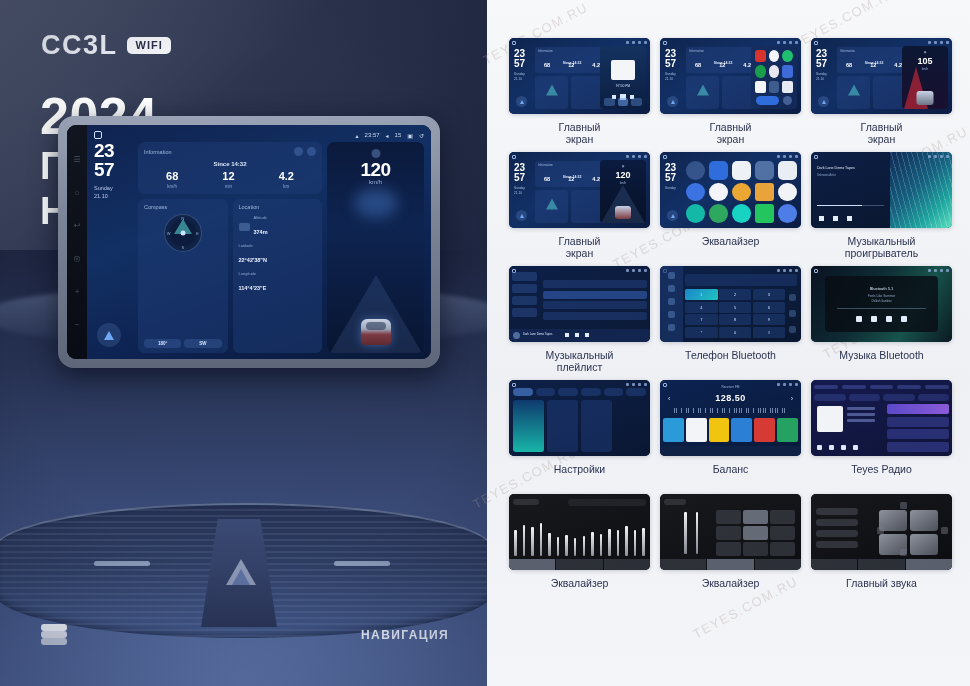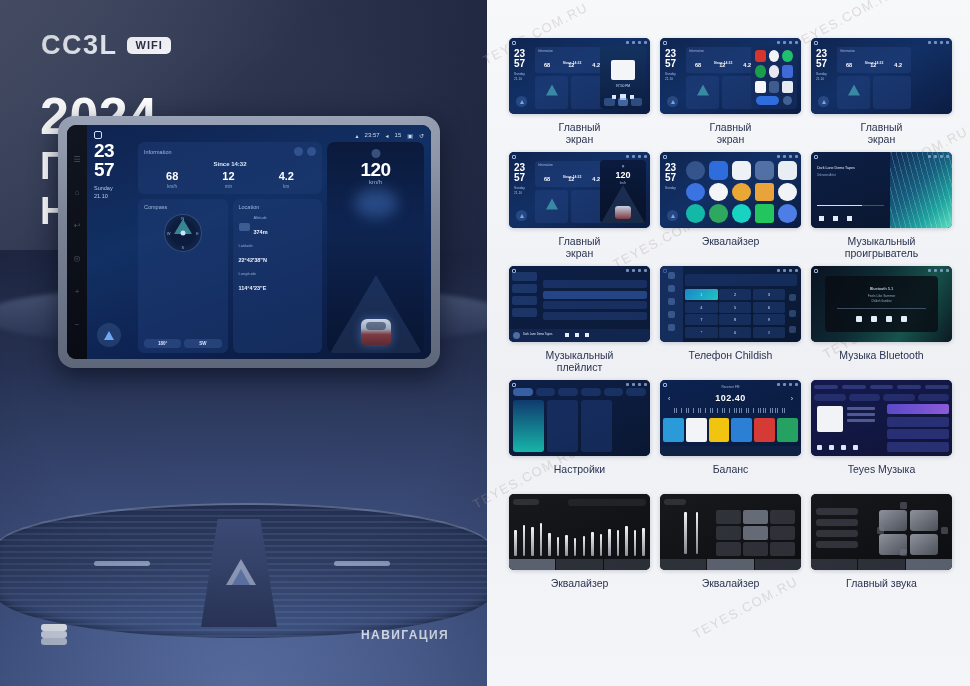--- a/index.html
+++ b/index.html
@@ -650,20 +650,27 @@
               <b>4.2</b>
             </span>
           </div>
         <div class="hs-cm">
             <span class="hs-cone"></span>
           </div>
         <div class="hs-lc"></div>
         <div class="hs-nav">
             <i></i>
           </div>
+        <div class="hs-right" style="background:linear-gradient(180deg,#0b1733,#1a1030);">
+          <div style="position:absolute;left:0;right:0;top:4px;text-align:center;font-size:3px;color:#9db5dd;">◉</div>
+          <div style="position:absolute;left:0;right:0;top:10px;text-align:center;font-size:9px;font-weight:bold;color:#fff;">105</div>
+          <div style="position:absolute;left:0;right:0;top:21px;text-align:center;font-size:3px;color:#9db5dd;">km/h</div>
+          <div style="position:absolute;left:2px;bottom:0;width:0;height:0;border-left:12px solid transparent;border-right:12px solid transparent;border-bottom:42px solid rgba(200,40,55,.65);"></div>
+          <div style="position:absolute;left:50%;bottom:4px;transform:translateX(-50%);width:17px;height:14px;border-radius:3px;background:linear-gradient(180deg,#c8d2e4,#6b7488);"></div>
+        </div>
       </div>
       <div class="caption">
         <div>Главный</div>
         <div>экран</div>
       </div>
     </div>
 
     <div class="cell">
       <div class="thumb">
         <div class="hs"></div>
@@ -860,21 +867,21 @@
             <span>0</span>
             <span>#</span>
         </div>
         <div class="dl-act">
             <i></i>
             <i></i>
             <i></i>
           </div>
       </div>
       <div class="caption">
-        <div>Телефон Childish</div>
+        <div>Телефон Bluetooth</div>
         <div></div>
       </div>
     </div>
 
     <div class="cell">
       <div class="thumb">
         <div class="btm"></div>
         <div class="t-status">
             <span class="dotl"></span>
             <span class="dotr">
@@ -942,21 +949,21 @@
         <div class="t-status">
             <span class="dotl"></span>
             <span class="dotr">
               <i></i>
               <i></i>
               <i></i>
               <i></i>
             </span>
           </div>
         <div class="rd-t">Receiver FM</div>
-        <div class="rd-f">102.40</div>
+        <div class="rd-f">128.50</div>
         <div class="rd-ar" style="left:8px;">‹</div>
         <div class="rd-ar" style="right:8px;">›</div>
         <div class="rd-scale"></div>
         <div class="rd-presets">
           <i style="background:#2a9bd8"></i>
           <i style="background:#f3f4f8"></i>
           <i style="background:#f1c40f"></i>
           <i style="background:#2b7fd4"></i>
           <i style="background:#d63a34"></i>
           <i style="background:#25a162"></i>
@@ -998,21 +1005,21 @@
             <i></i>
           </div>
         <div class="tr-ctr">
             <i></i>
             <i></i>
             <i></i>
             <i></i>
           </div>
       </div>
       <div class="caption">
-        <div>Teyes Музыка</div>
+        <div>Teyes Радио</div>
         <div></div>
       </div>
     </div>
 
     <div class="cell">
       <div class="thumb">
         <div class="eq"></div>
         <div class="eq-head"></div>
         <div class="eq-preset"></div>
         <div class="eq-bars">

